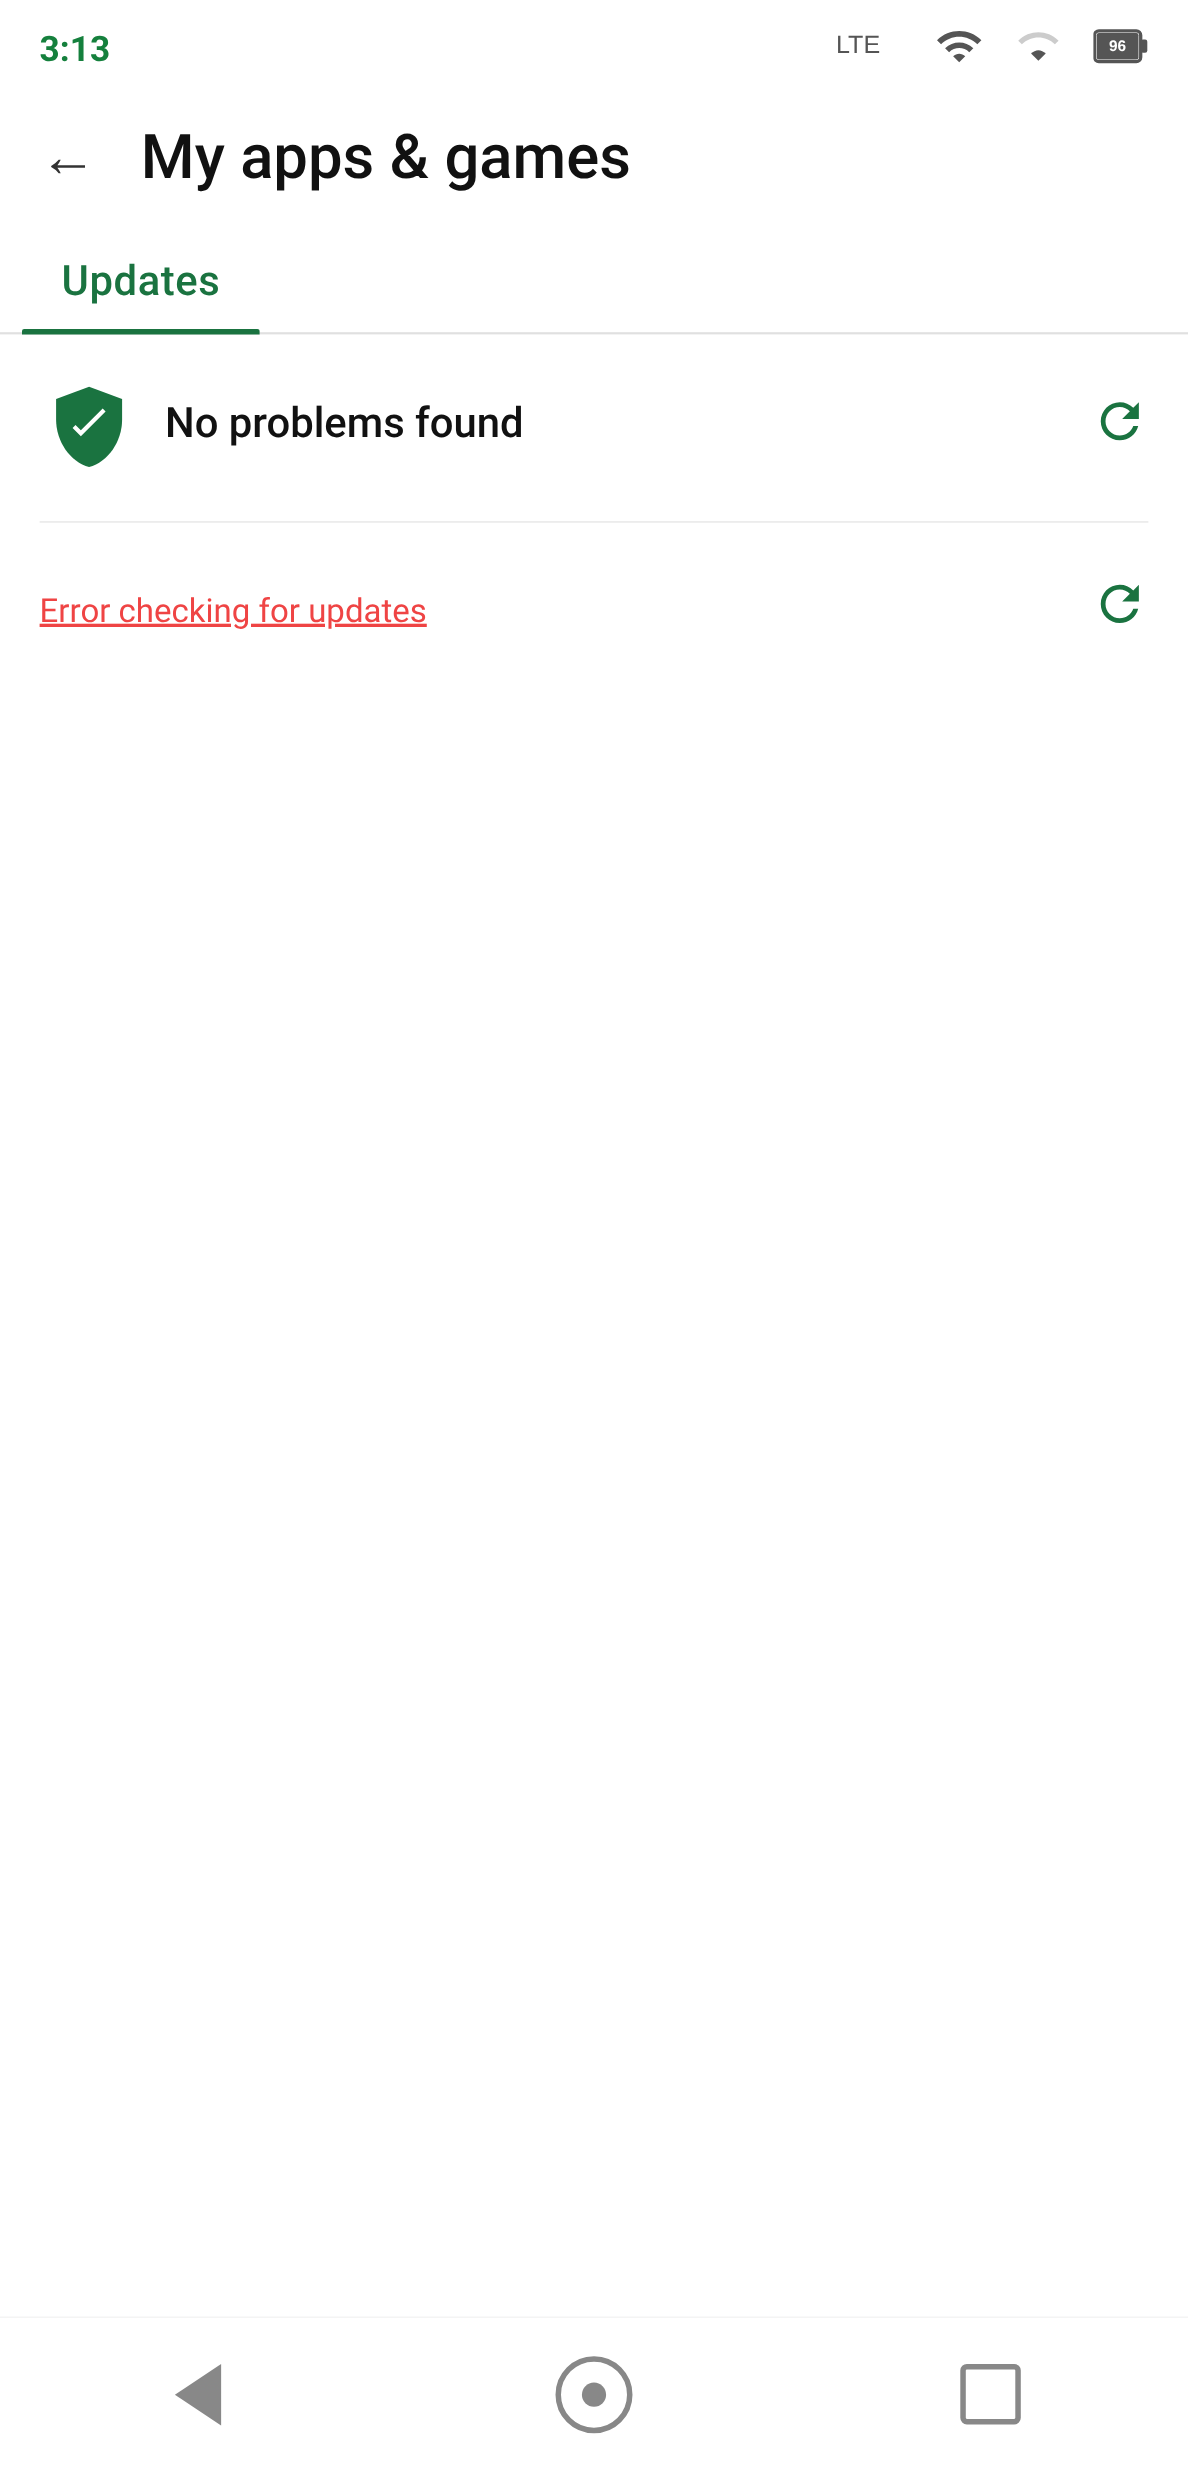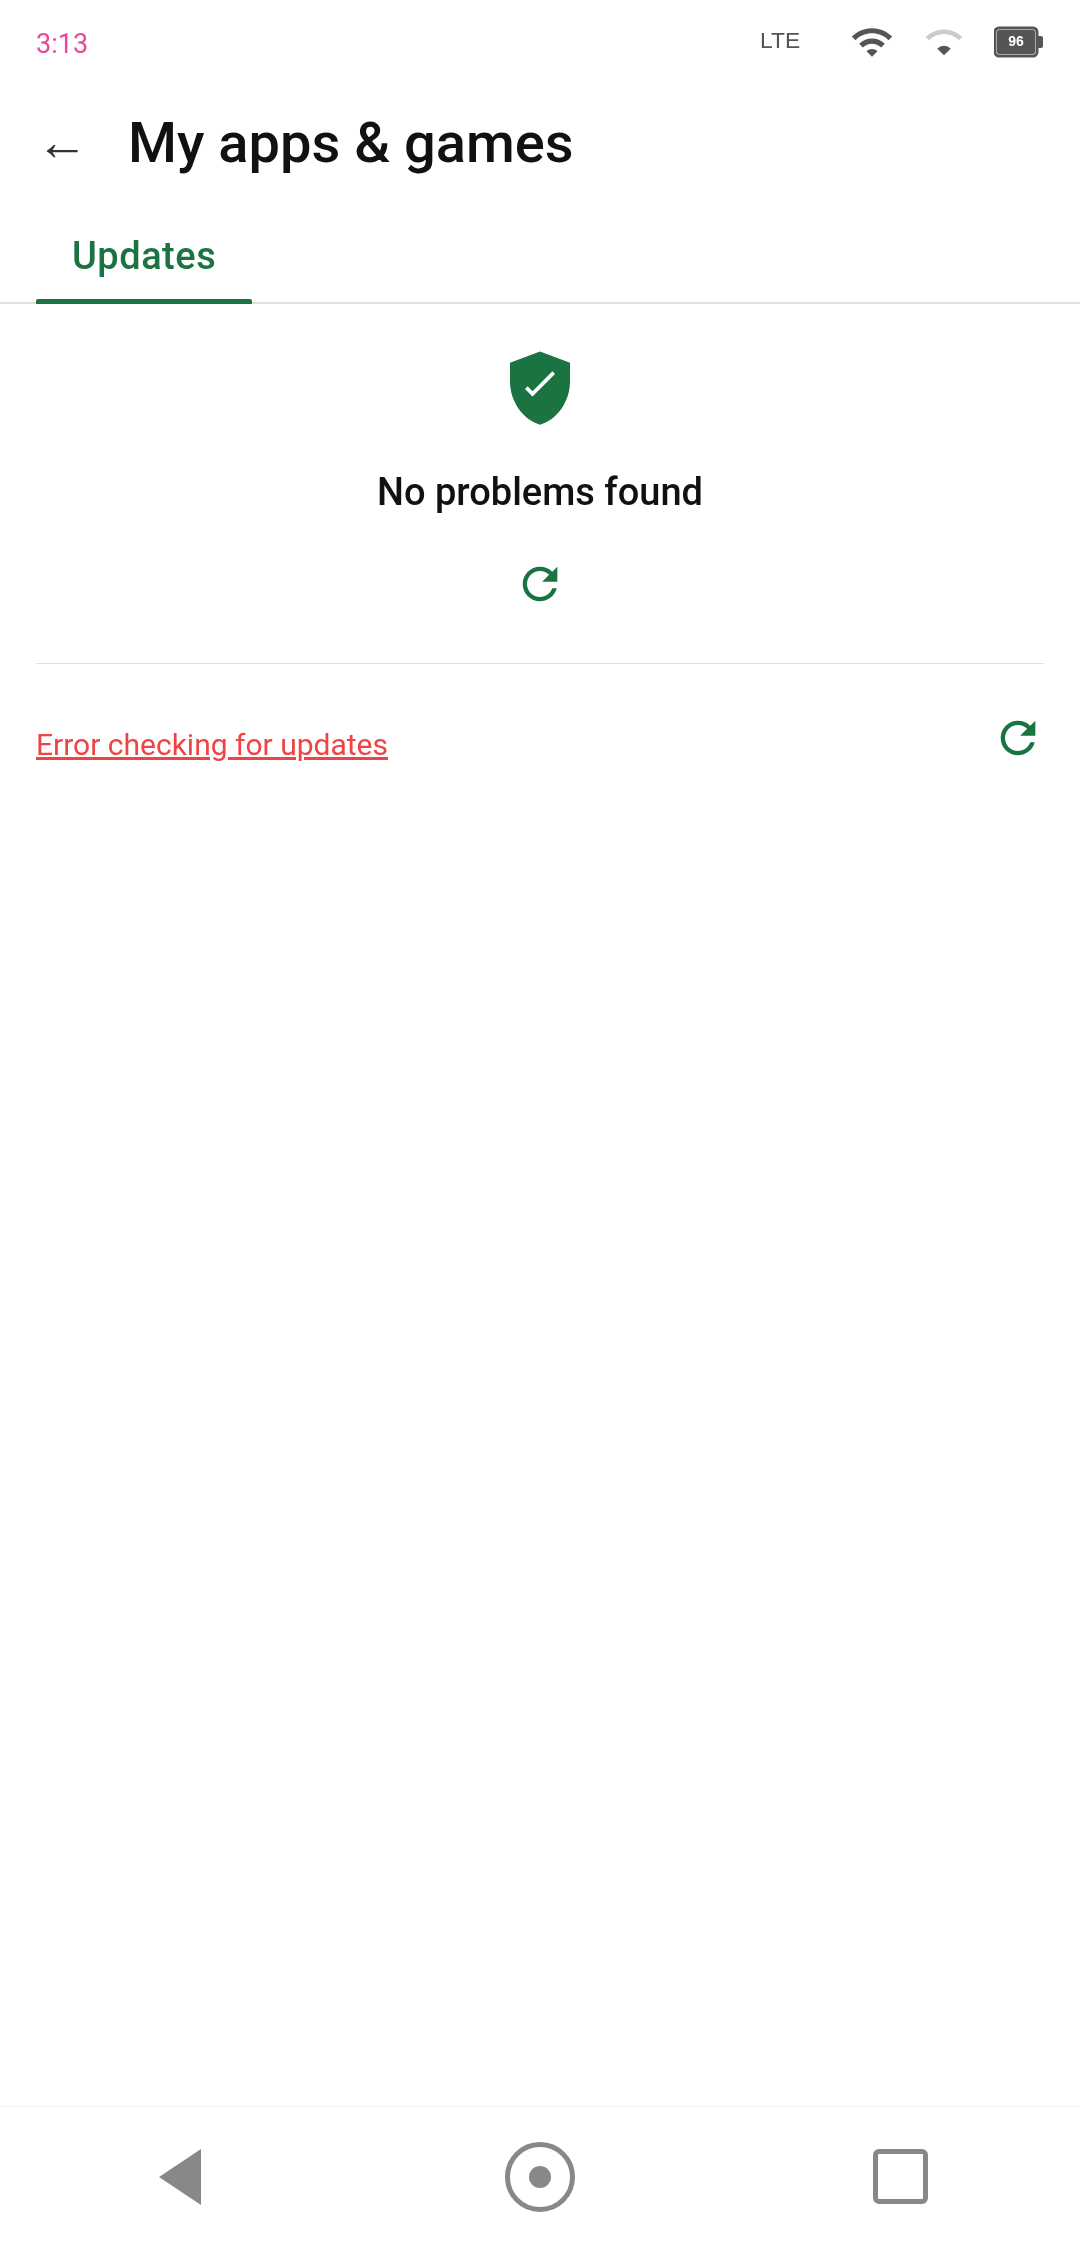--- a/index.html
+++ b/index.html
@@ -21,23 +21,23 @@
     
     .status-bar {
       display: flex;
       justify-content: space-between;
       align-items: center;
       padding: 18px 36px 10px 36px;
       height: 80px;
     }
 
     .status-time {
-      font-size: 27px;
-      font-weight: 400;
-      color: #ec4899;
+      font-size: 32px;
+      font-weight: 700;
+      color: #15803d;
     }
 
     .status-icons {
       display: flex;
       align-items: center;
       gap: 30px;
     }
 
     .status-icon-text {
       font-size: 26px;
@@ -63,21 +63,21 @@
     .page-title {
       font-size: 56px;
       font-weight: 500;
       color: #111;
     }
 
     
     .tabs {
       display: flex;
       border-bottom: 2px solid #e0e0e0;
-      padding: 0 36px;
+      padding: 0 20px;
       gap: 0;
     }
 
     .tab {
       padding: 28px 36px 24px 36px;
       font-size: 38px;
       font-weight: 500;
       color: #777;
       cursor: pointer;
       position: relative;
@@ -103,22 +103,21 @@
     
     .content {
       padding: 0;
     }
 
     
     .security-row {
       display: flex;
       align-items: center;
       padding: 40px 36px;
-      gap: 36px;
-      flex-direction: column;
+      gap: 24px;
     }
 
     .shield-icon {
       width: 90px;
       height: 90px;
       flex-shrink: 0;
     }
 
     .security-text {
       flex: 1;

